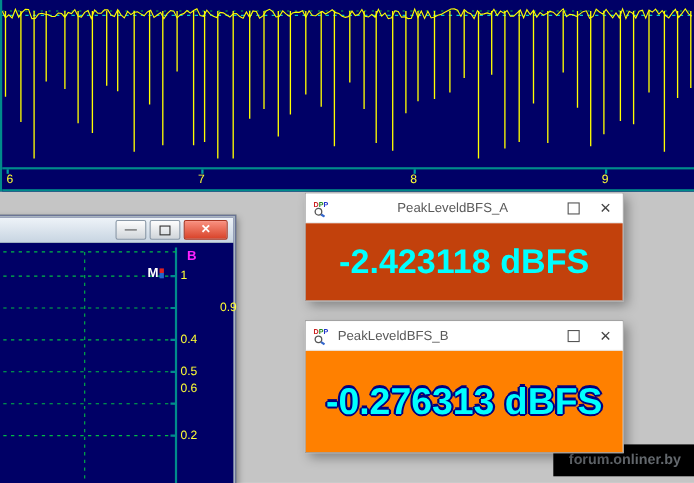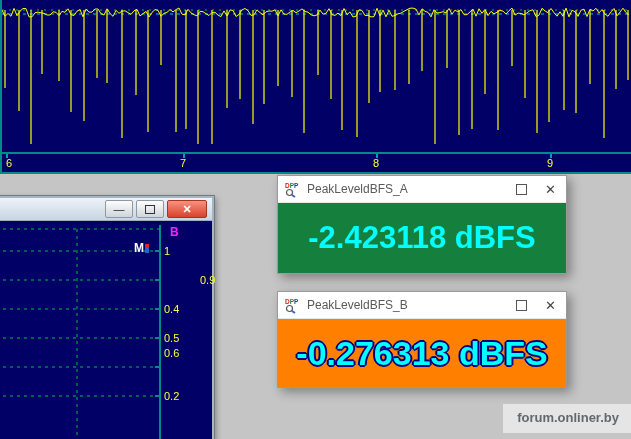--- a/index.html
+++ b/index.html
@@ -29,24 +29,24 @@
   
   .meter{position:absolute;width:290px;border:1px solid #9a9a9a;background:#fff;box-shadow:4px 4px 10px rgba(0,0,0,.35);box-sizing:border-box;z-index:5;}
   .m-title{height:27px;background:#ffffff;display:flex;align-items:center;padding:0 8px 0 6px;border-bottom:1px solid #e8e8e8;box-sizing:border-box;}
   .m-icon{width:17px;height:17px;margin-right:6px;flex:0 0 auto;}
   .m-title-text{flex:1;font-size:12px;color:#5a5a5a;white-space:nowrap;overflow:hidden;}
   .m-controls{display:flex;align-items:center;gap:18px;margin-right:2px;}
   .m-btn{font-size:13px;color:#444;line-height:13px;cursor:default;display:inline-flex;align-items:center;justify-content:center;}
   .m-btn .sq{display:inline-block;width:9px;height:9px;border:1px solid #555;}
   .m-body{display:flex;align-items:center;justify-content:center;font-weight:bold;}
   #meterA .m-body{height:70px;font-size:31px;color:#00ffff;}
-  #meterB .m-body{height:68px;font-size:34px;color:#00ffff;text-shadow:2px 0 0 #000080,-2px 0 0 #000080,0 2px 0 #000080,0 -2px 0 #000080,1px 1px 0 #000080,-1px -1px 0 #000080,1px -1px 0 #000080,-1px 1px 0 #000080;}
-
-  
-  .watermark{position:absolute;right:0;bottom:6px;padding:6px 12px 8px 14px;background:#e5e5e5;color:#63686d;font-size:13px;font-weight:bold;text-align:right;}
+  #meterB .m-body{height:92px;font-size:34px;color:#00ffff;text-shadow:2px 0 0 #000080,-2px 0 0 #000080,0 2px 0 #000080,0 -2px 0 #000080,1px 1px 0 #000080,-1px -1px 0 #000080,1px -1px 0 #000080,-1px 1px 0 #000080;}
+
+  
+  .watermark{position:absolute;right:0;bottom:6px;padding:6px 12px 8px 14px;background:#000000;color:#63686d;font-size:13px;font-weight:bold;text-align:right;}
 </style>
 </head>
 <body>
 
 <div class="desktop">
 
   <div class="wave-window">
     <svg id="wave-svg" width="629" height="152">
         <line x1="0" y1="14" x2="629" y2="14" stroke="#00cccc" stroke-width="1" stroke-dasharray="3,4"></line>
         <line x1="0" y1="10" x2="629" y2="10" stroke="#00bb44" stroke-width="1" stroke-dasharray="2,5"></line>
@@ -145,38 +145,38 @@
           <span class="plabel" style="top: 88px; color: rgb(255, 255, 51);">0.4</span>
           <span class="plabel" style="top: 117px; color: rgb(255, 255, 51);">0.5</span>
           <span class="plabel" style="top: 132px; color: rgb(255, 255, 51);">0.6</span>
           <span class="plabel" style="top: 175px; color: rgb(255, 255, 51);">0.2</span>
         </div>
       <span class="chan">B</span>
       <span class="marker"><span>M</span><span class="marker-flag"></span></span>
     </div>
   </div>
 
-  <div class="meter" id="meterA" style="left:277px;top:175px;">
+  <div class="meter" id="meterA" style="left:277px;top:175px;text-align:center;">
     <div class="m-title">
       <span class="m-icon">
         <svg width="17" height="17" viewBox="0 0 17 17">
           <text x="1" y="7" font-size="6.5" font-weight="bold" font-family="Liberation Sans,sans-serif"><tspan fill="#cc2222">D</tspan><tspan fill="#228822">P</tspan><tspan fill="#2233cc">P</tspan></text>
           <circle cx="5.5" cy="11.5" r="3" fill="none" stroke="#555" stroke-width="1.2"></circle>
           <line x1="8" y1="14" x2="11" y2="16" stroke="#3366cc" stroke-width="2"></line>
         </svg>
       </span>
       <span class="m-title-text">PeakLeveldBFS_A</span>
       <span class="m-controls">
         <span class="m-btn">
             <span class="sq"></span>
           </span>
         <span class="m-btn">✕</span>
       </span>
     </div>
-    <div class="m-body" style="background: #15803d; color: rgb(0, 255, 255);">
+    <div class="m-body" style="background: #c2410c; color: rgb(0, 255, 255);">
       <span>-2.423118 dBFS</span>
     </div>
   </div>
 
   <div class="meter" id="meterB" style="left:277px;top:291px;">
     <div class="m-title">
       <span class="m-icon">
         <svg width="17" height="17" viewBox="0 0 17 17">
           <text x="1" y="7" font-size="6.5" font-weight="bold" font-family="Liberation Sans,sans-serif"><tspan fill="#cc2222">D</tspan><tspan fill="#228822">P</tspan><tspan fill="#2233cc">P</tspan></text>
           <circle cx="5.5" cy="11.5" r="3" fill="none" stroke="#555" stroke-width="1.2"></circle>

